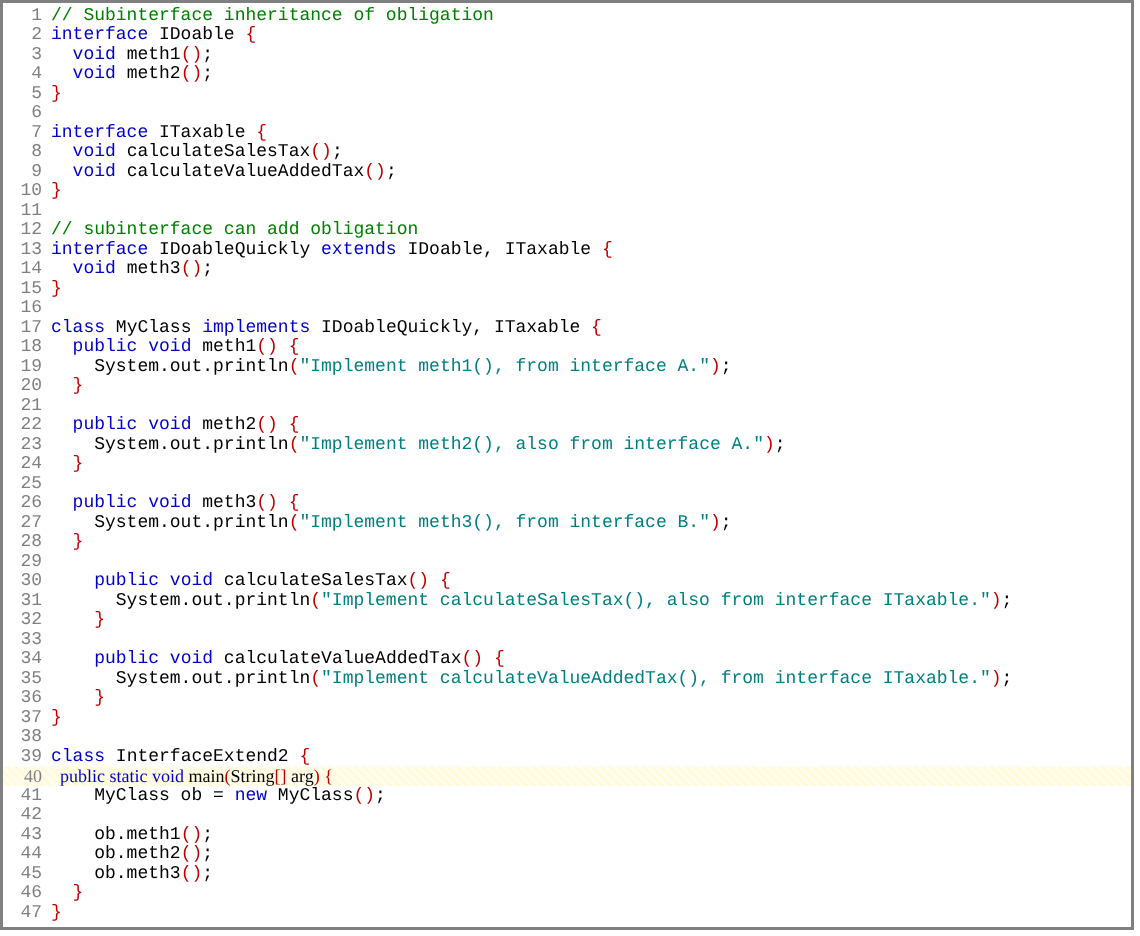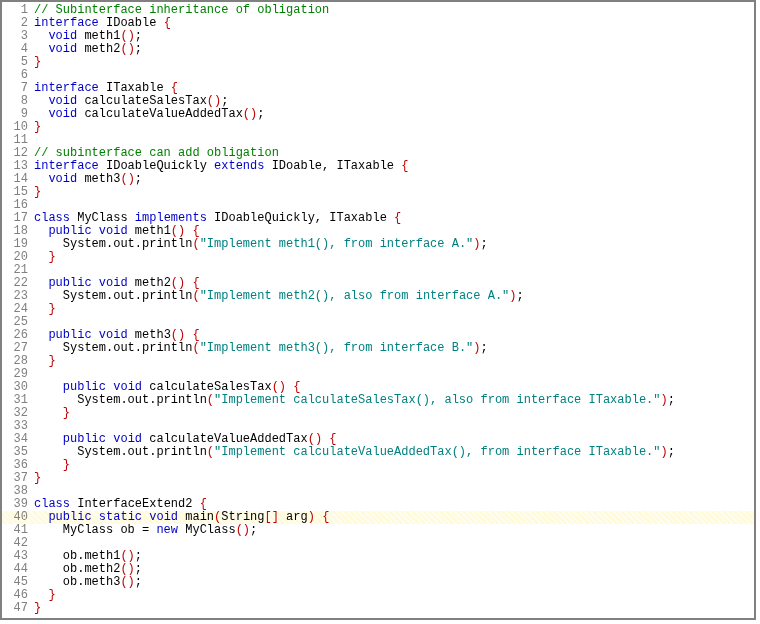--- a/index.html
+++ b/index.html
@@ -22,20 +22,21 @@
     white-space: pre;
     padding: 2px 0 0 0;
   }
   .line {
     display: flex;
     align-items: baseline;
   }
   .line.hl {
     background: repeating-linear-gradient(45deg,
        #fffdf0 0, #fffdf0 2px, #fffbd8 2px, #fffbd8 4px);
+    font-family: Liberation Serif, serif;
   }
   .gutter {
     width: 26px;
     text-align: right;
     color: #808080;
     padding-right: 6px;
     flex: 0 0 auto;
     user-select: none;
   }
   .src { flex: 1 1 auto; }

